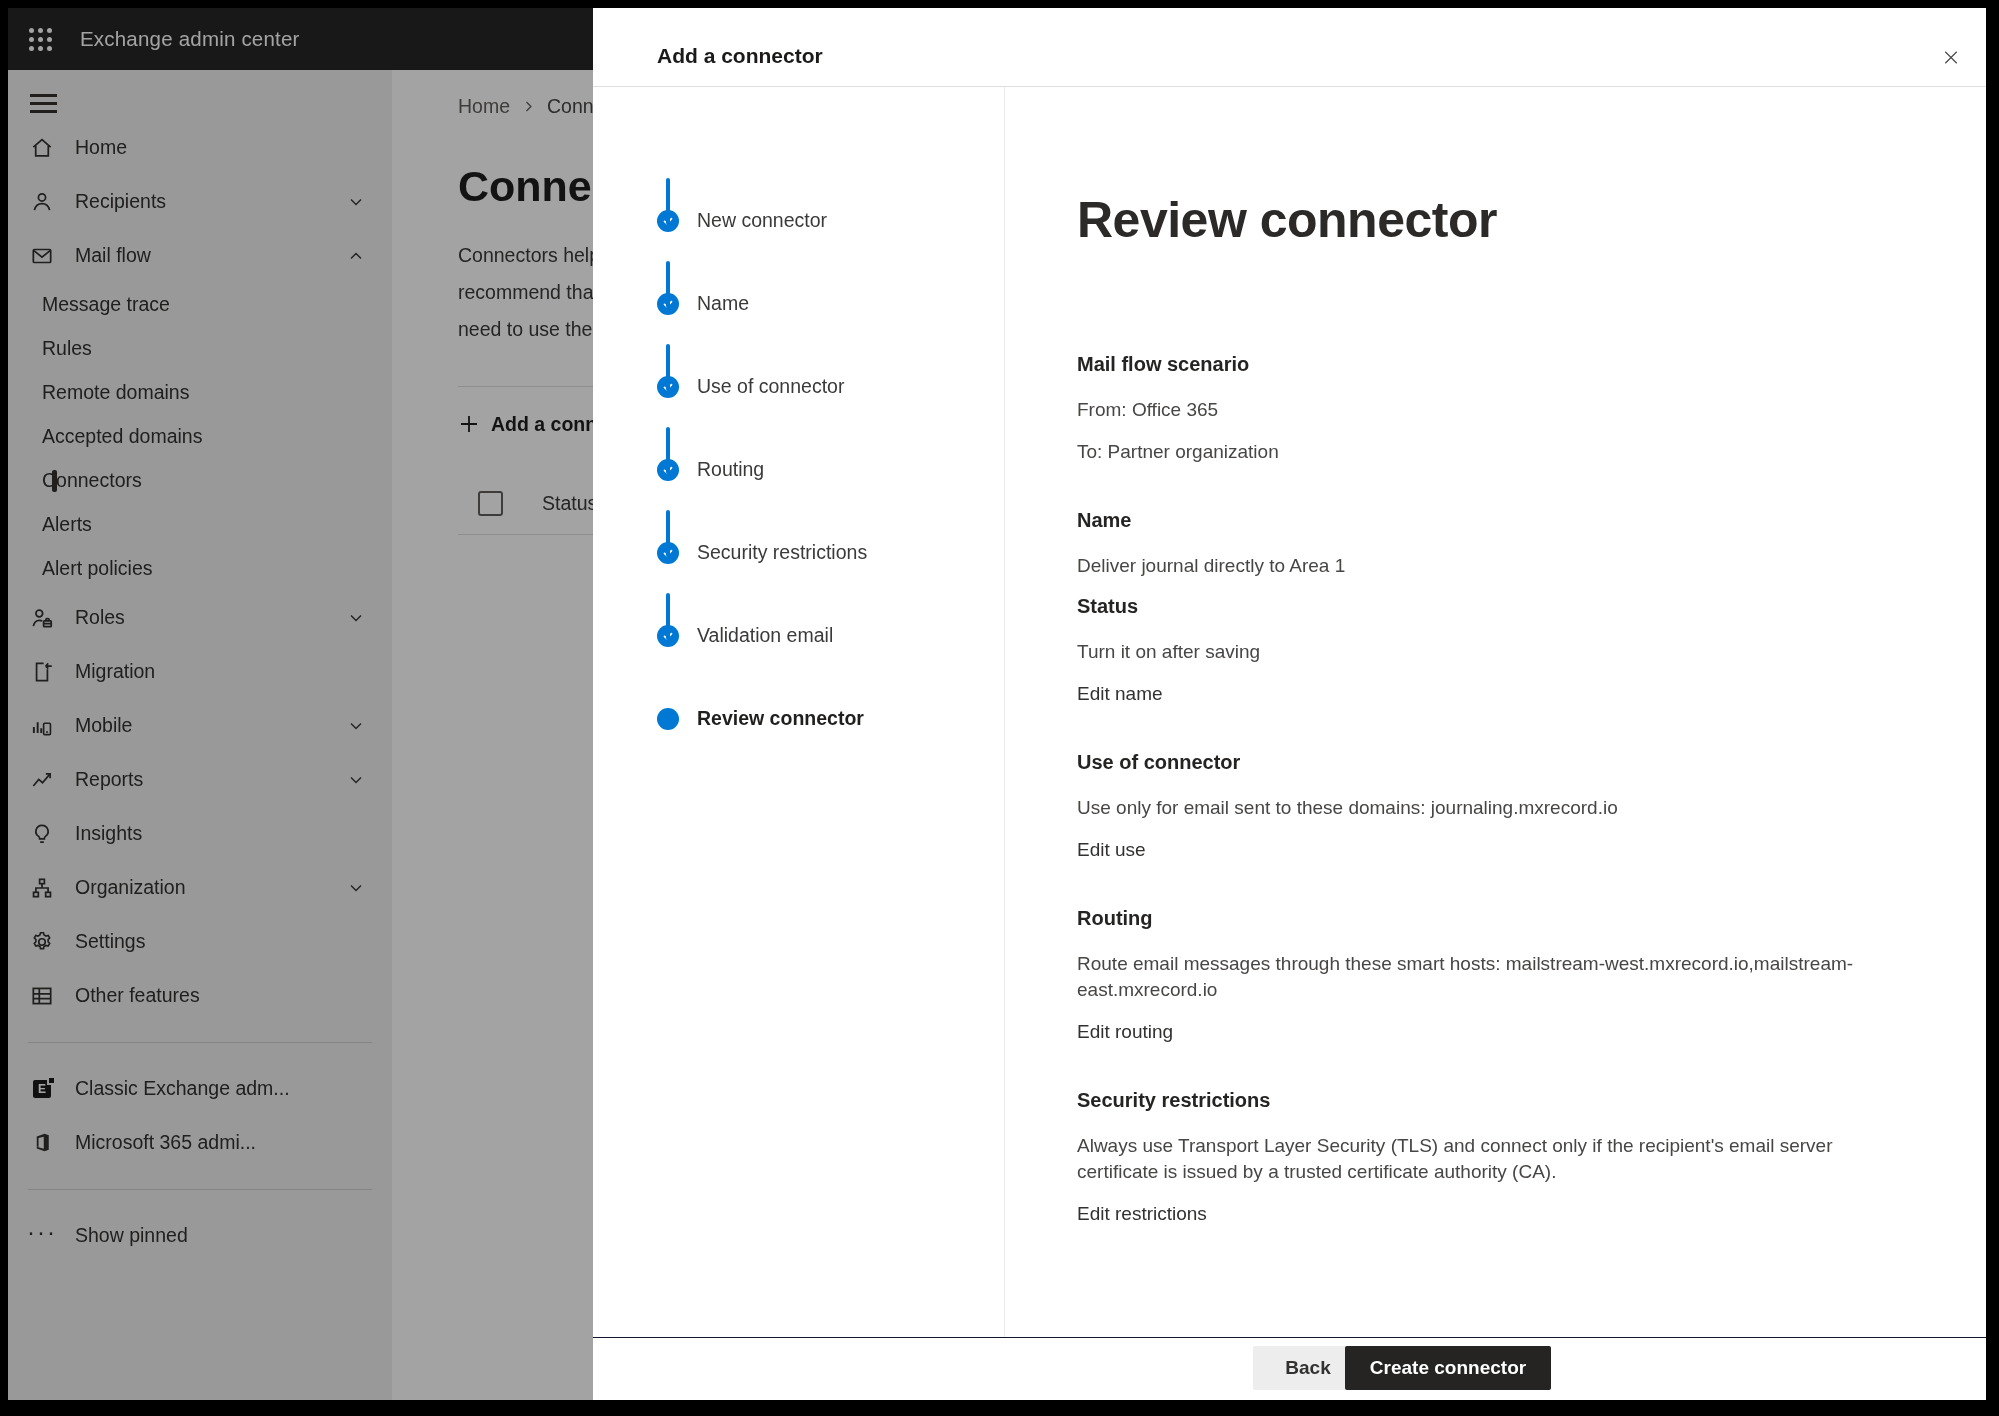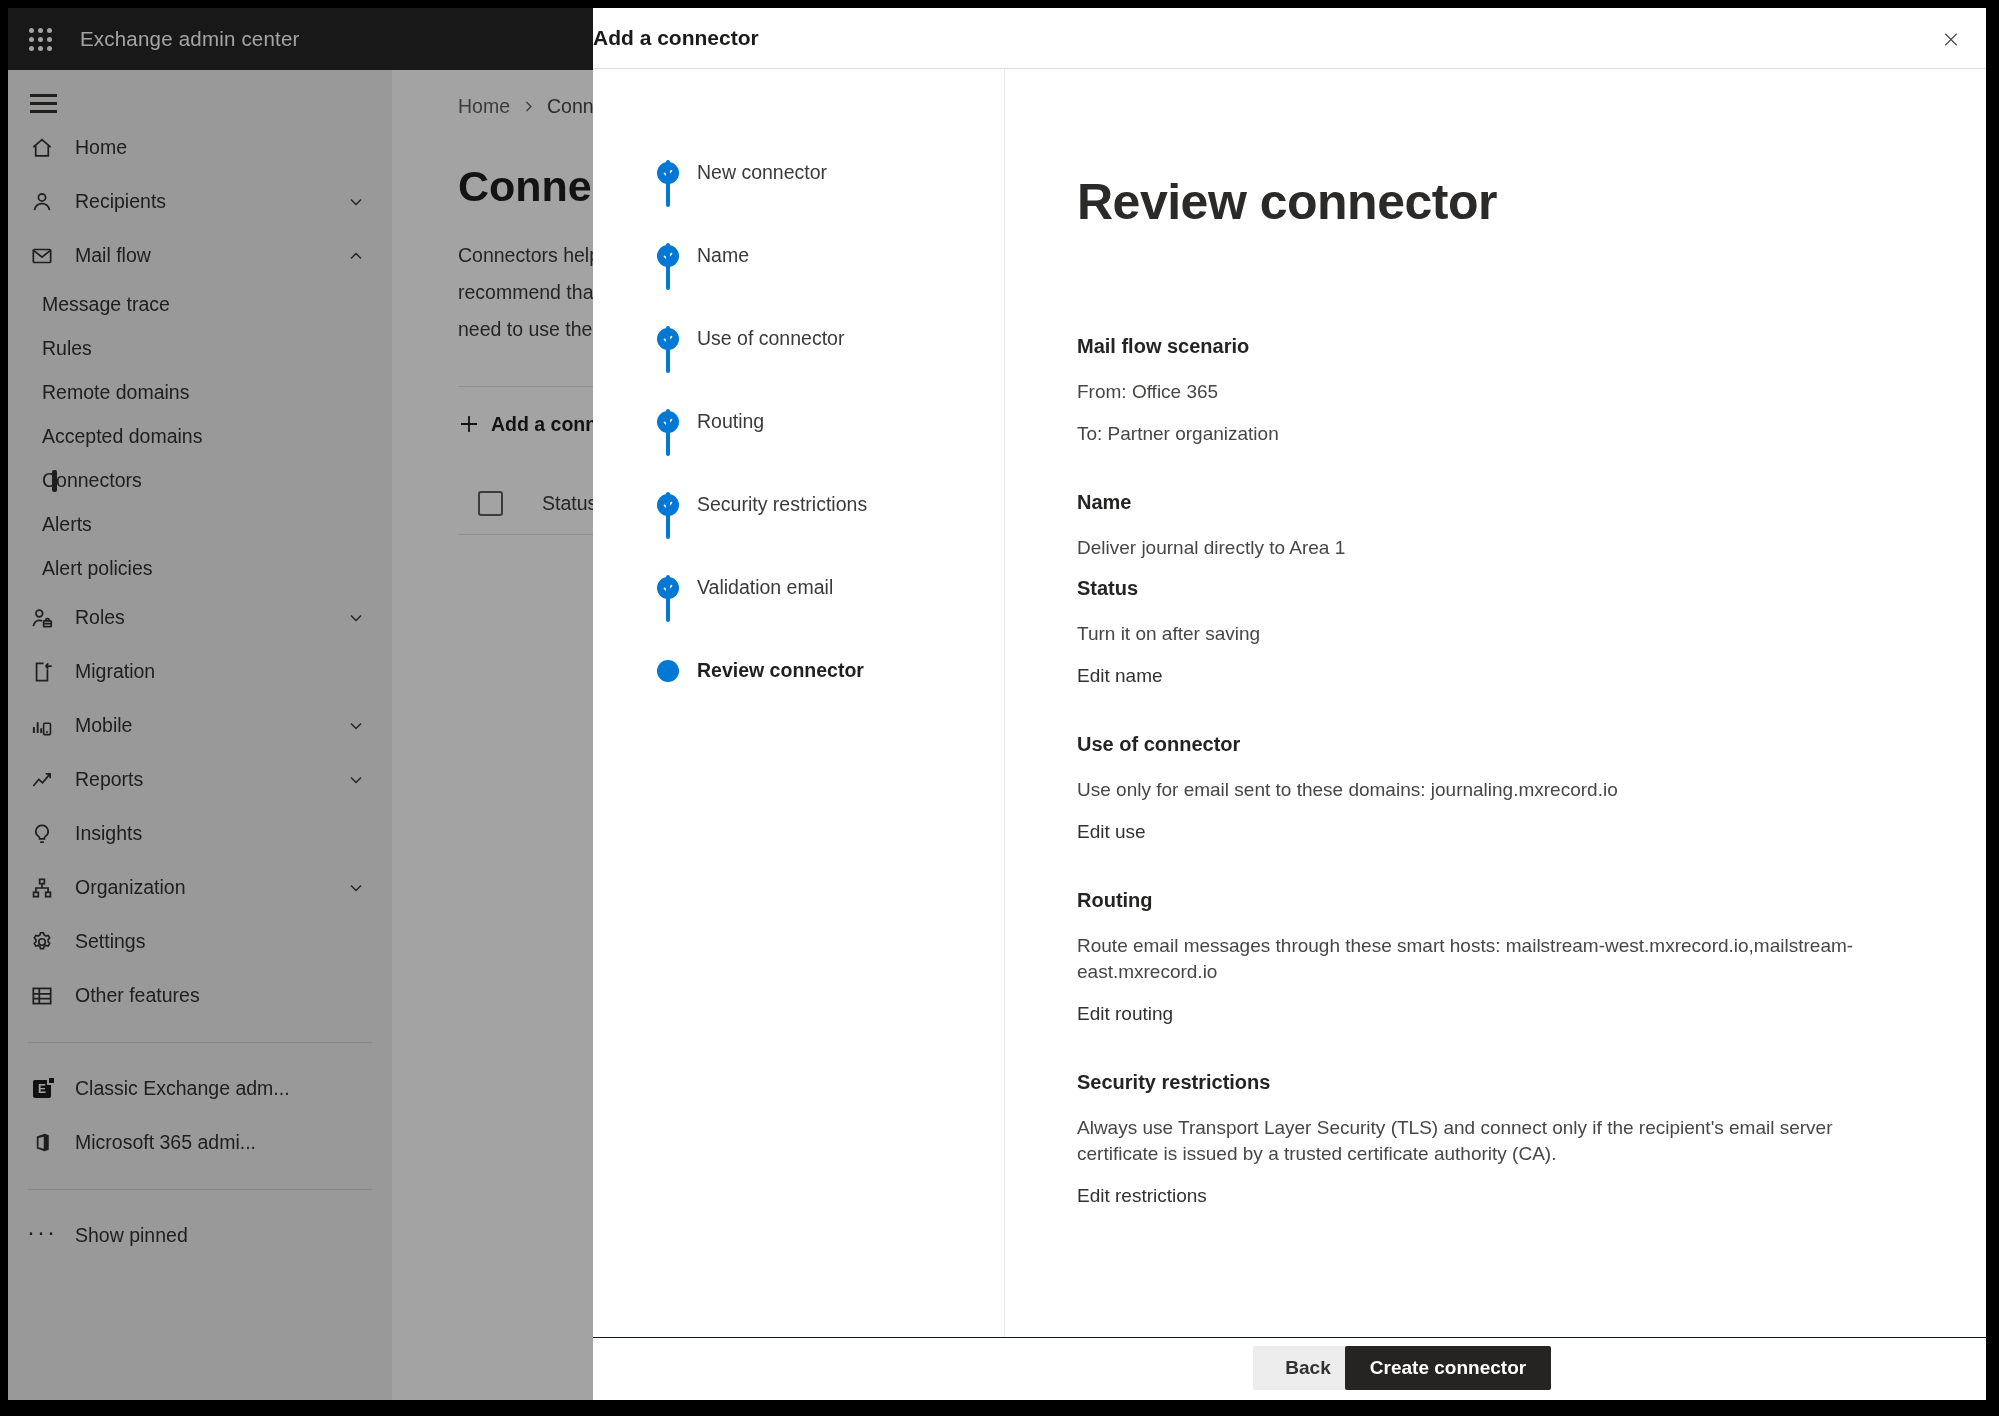--- a/index.html
+++ b/index.html
@@ -53,28 +53,28 @@
   .status-label{margin-left:39px;font-size:19.5px;color:#3b3a39;}
   .table-divider{height:1px;background:#e1dfdd;margin-top:18px;width:620px;}
 
   
   .dim{position:absolute;inset:0;background:rgba(0,0,0,0.36);z-index:5;}
 
   
   .dialog{position:absolute;left:585px;top:0;right:0;bottom:0;background:#fff;z-index:10;
           display:flex;flex-direction:column;}
   .dialog-header{height:60px;flex:0 0 auto;border-bottom:1px solid #e1dfdd;display:flex;
-          align-items:center;position:relative;}
+          align-items:center;padding-left:64px;position:relative;margin-top:18px;}
   .dialog-title{font-size:21px;font-weight:bold;color:#1b1a19;}
   .dialog-close{position:absolute;right:20px;top:16px;width:30px;height:30px;display:flex;
           align-items:center;justify-content:center;color:#484644;cursor:pointer;background:none;border:none;}
   .dialog-body{flex:1;display:flex;min-height:0;}
   .steps-panel{width:412px;flex:0 0 auto;border-right:1px solid #edebe9;
           padding:62px 0 0 64px;box-sizing:border-box;}
-  .step{position:relative;height:83px;display:flex;align-items:center;cursor:pointer;}
+  .step{position:relative;height:83px;display:flex;align-items:flex-end;cursor:pointer;}
   .step-circle{width:22px;height:22px;border-radius:50%;background:#0078d4;display:flex;
           align-items:center;justify-content:center;flex:0 0 auto;}
   .step:not(:last-child)::after{content:"";position:absolute;left:9px;top:29px;width:4px;height:47px;
           background:#0078d4;border-radius:2px;}
   .step-label{margin-left:18px;font-size:19.5px;color:#3b3a39;line-height:23px;white-space:nowrap;}
   .step.current .step-label{font-weight:bold;color:#201f1e;}
 
   .review-panel{flex:1;padding:104px 30px 0 72px;box-sizing:border-box;overflow:hidden;}
   .review-heading{font-size:50px;font-weight:bold;color:#2b2a29;margin:0 0 104px 0;letter-spacing:-0.5px;}
   .section{max-width:900px;margin-bottom:44px;font-size:19px;}

